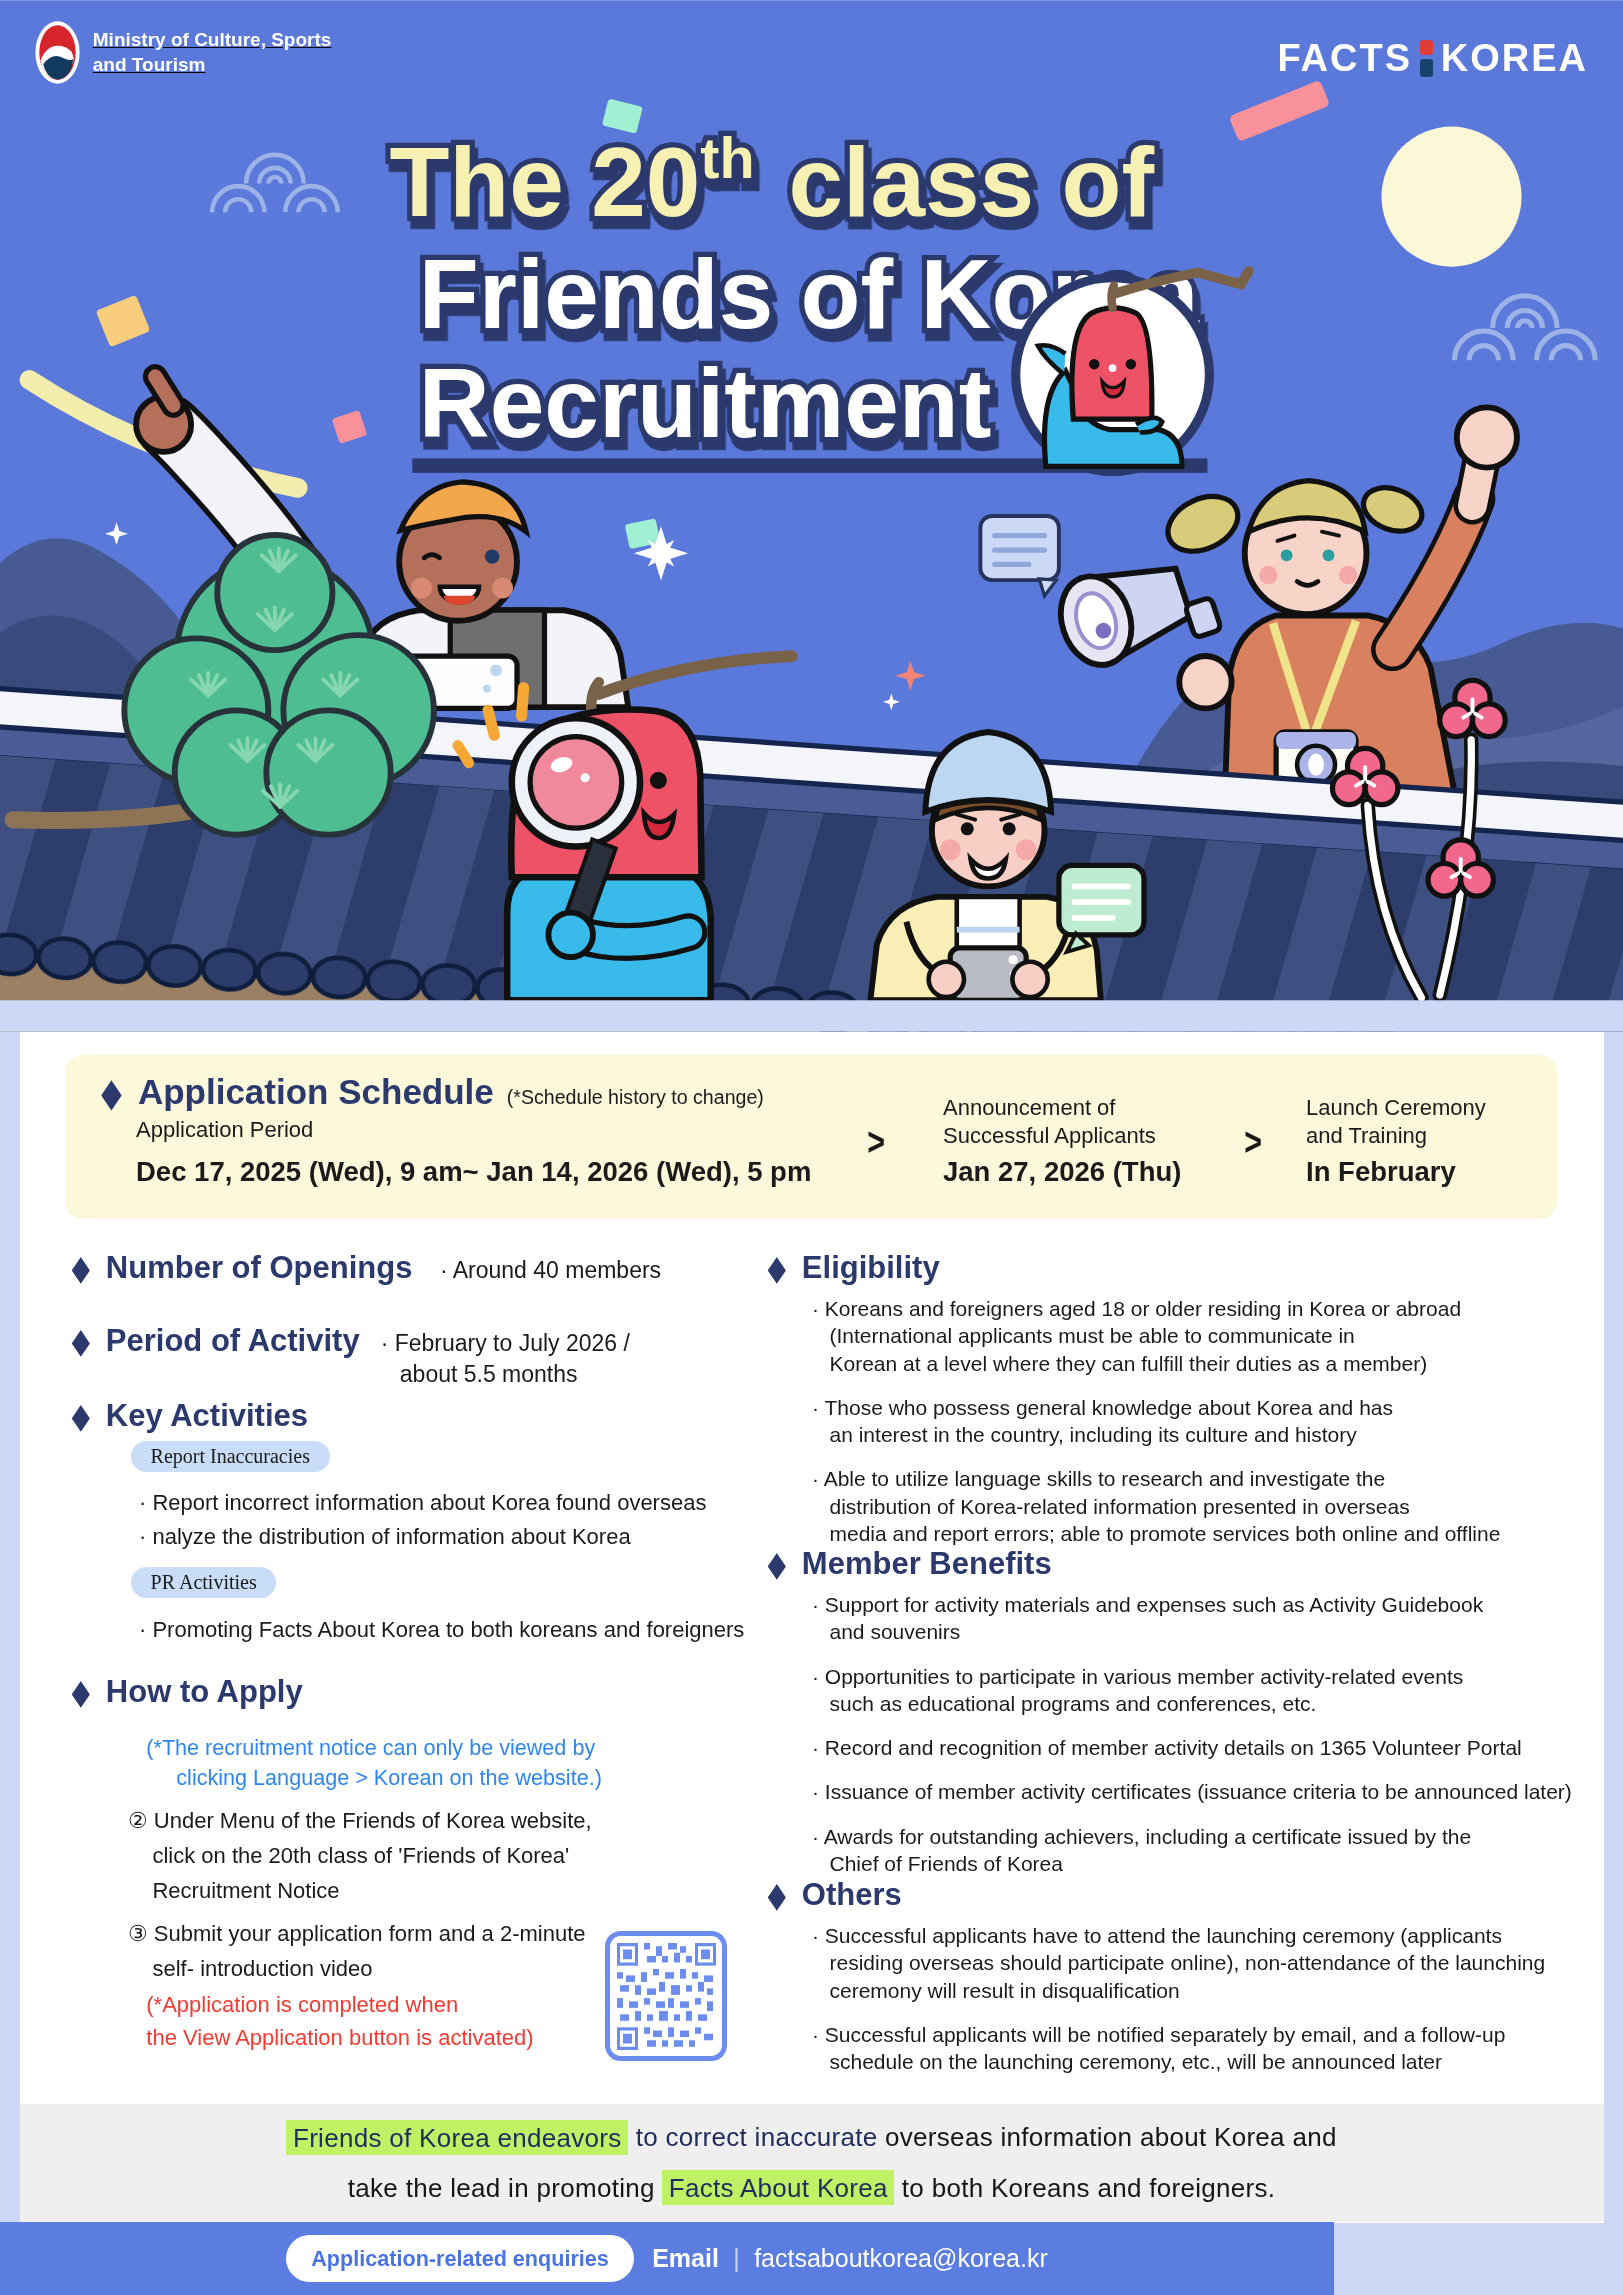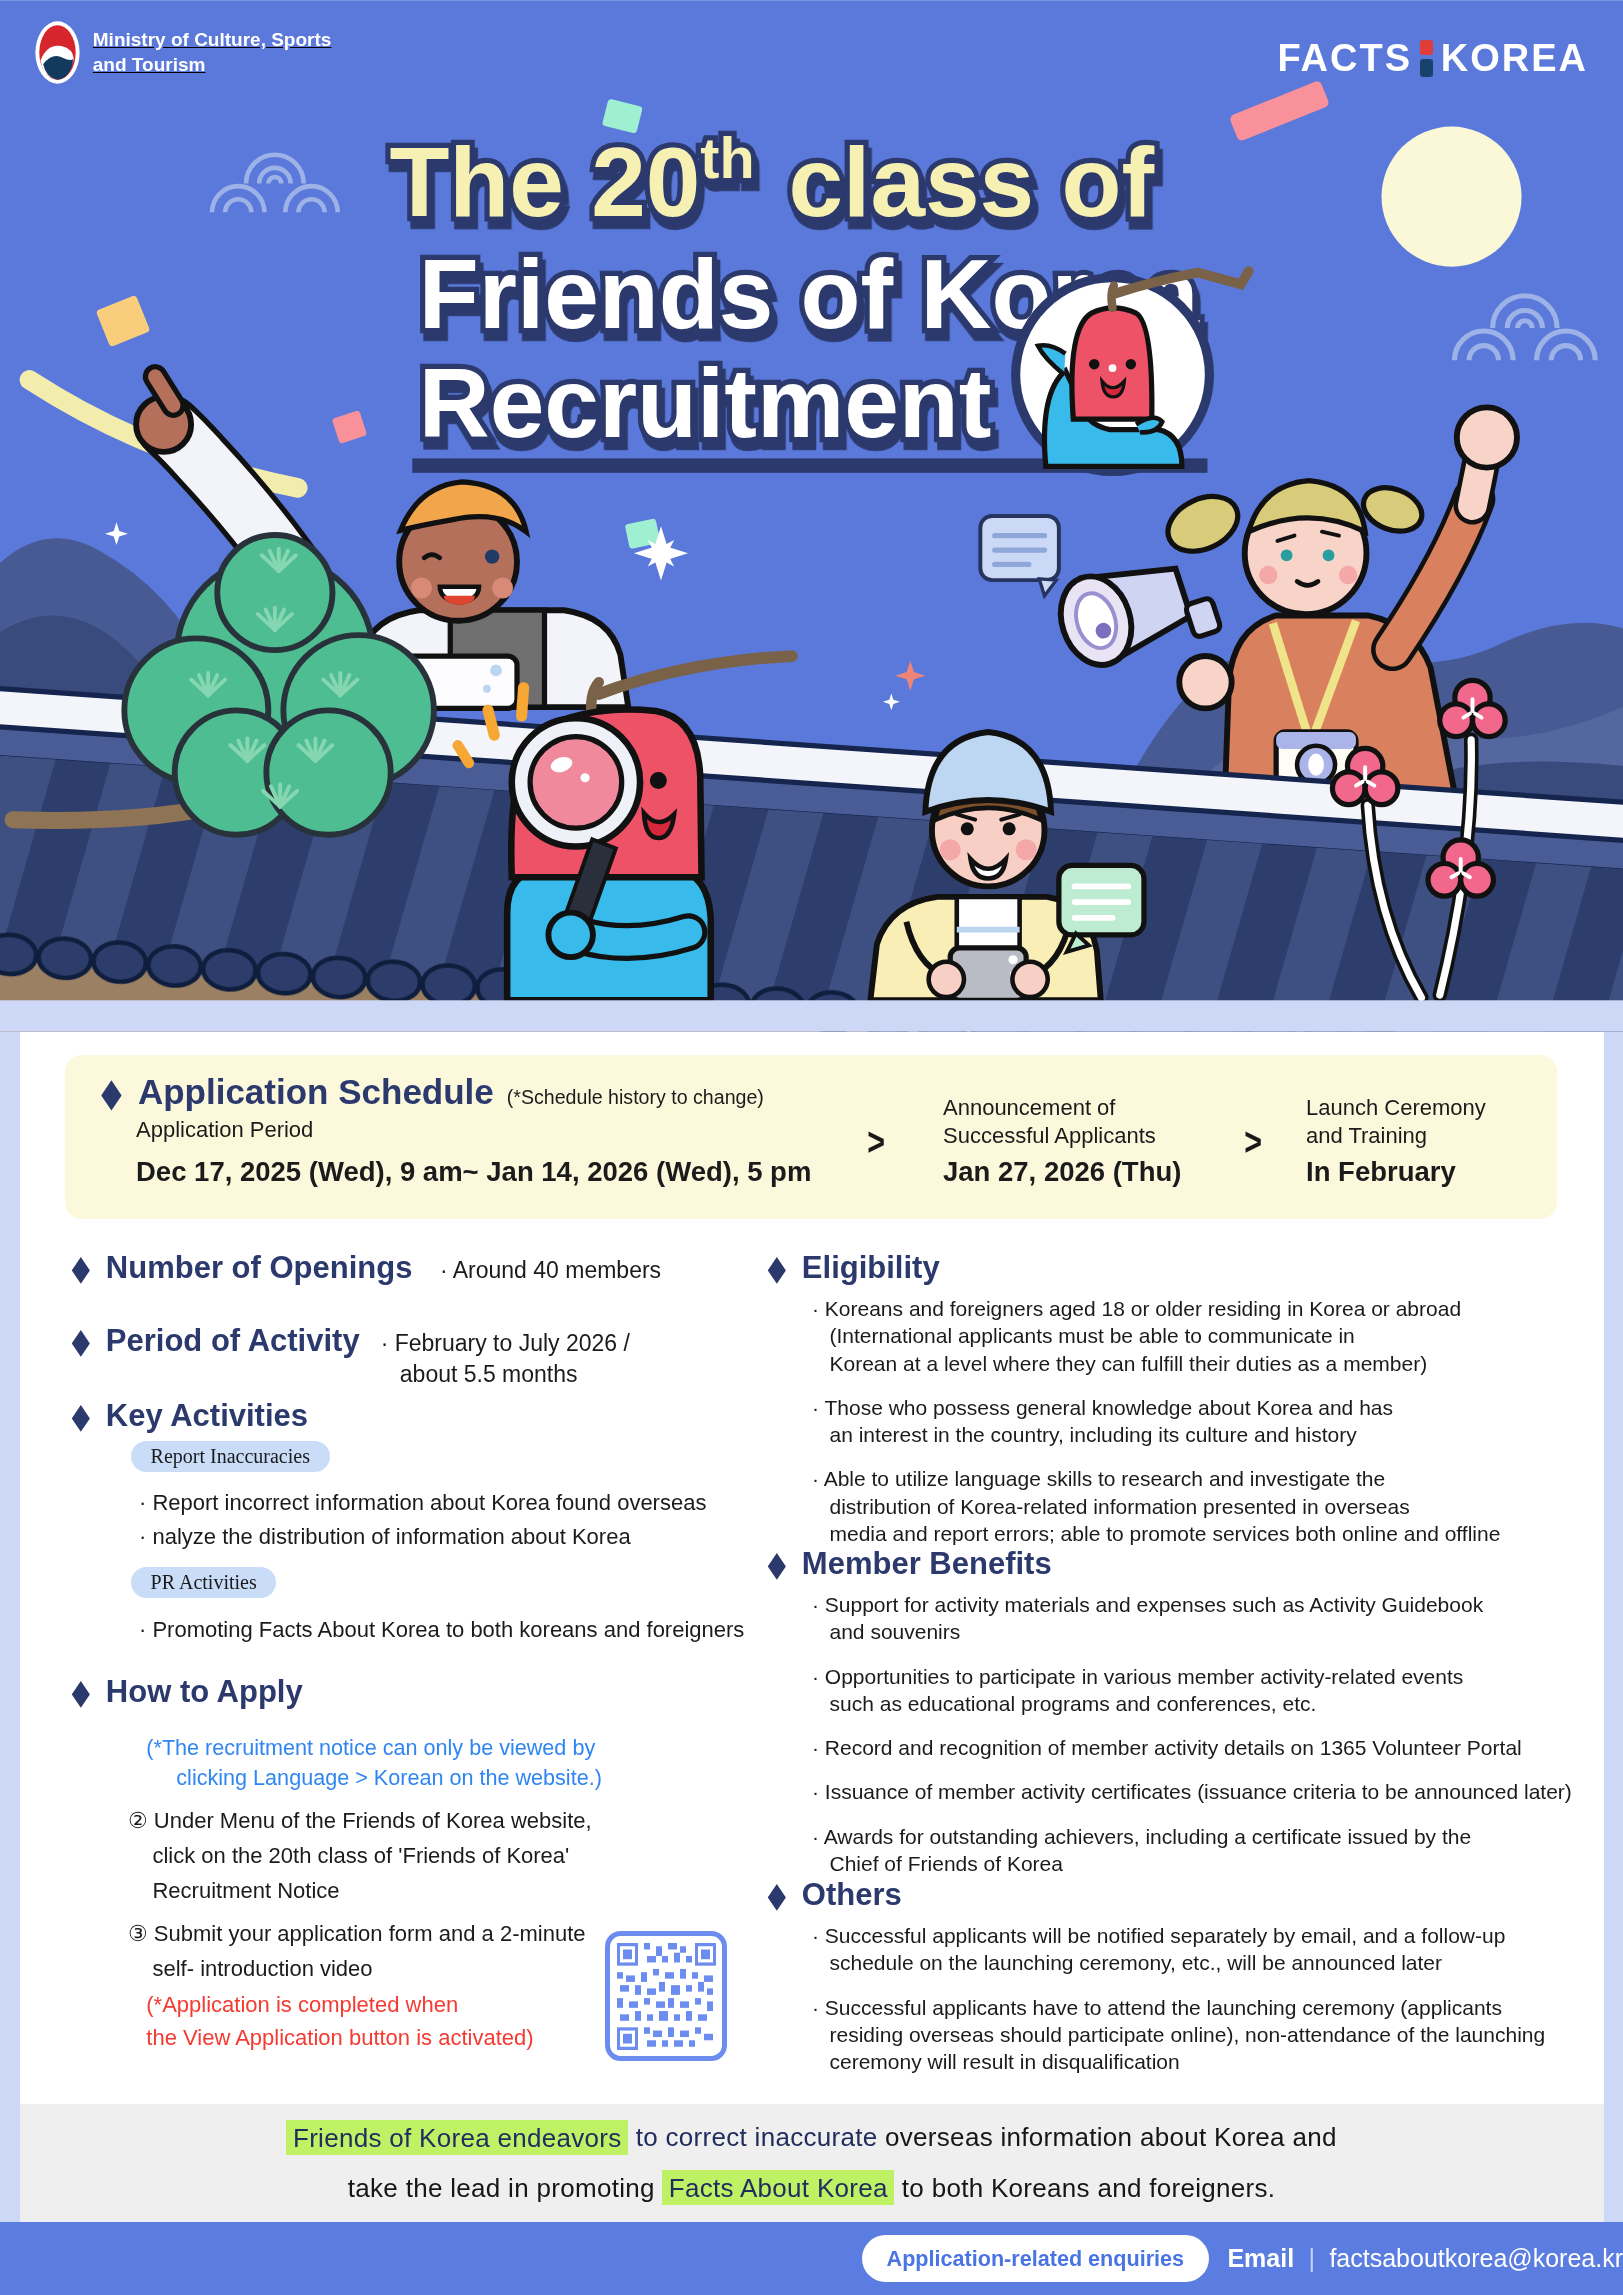--- a/index.html
+++ b/index.html
@@ -23,21 +23,21 @@
   .pill{display:inline-block;background:#c9ddf8;border-radius:15.7px;height:31px;line-height:31px;padding:0 19.6px;font-size:20px;color:#1a1a1a;font-family:Liberation Serif, serif;}
   .chev{font-weight:700;font-size:38px;color:#191919;transform:scaleX(.8);}
   .note-blue{color:#2f86f3;}
   .note-red{color:#f43a31;}
   .qr-box{left:605px;top:1931px;width:99px;height:107px;background:#fff;border:5.9px solid #6c8def;border-radius:15.7px;padding:6.5px;}
   .gray-band{left:19.6px;top:2104px;width:1584px;height:118px;background:#efefef;display:flex;flex-direction:column;align-items:center;justify-content:center;gap:19.6px;}
   .msg-line{font-size:26px;letter-spacing:0.3px;}
   .msg-navy{color:#222d5e;}
   .msg-black{color:#161616;}
   .hl{background:#bef264;padding:2.6px 6.5px;color:#222d5e;}
-  .footer{left:0;top:2222px;width:1623px;height:73px;background:#5b7ce0;display:flex;align-items:center;justify-content:flex-end;gap:18.3px;}
+  .footer{left:0;top:2222px;width:1334px;height:73px;background:#5b7ce0;display:flex;align-items:center;justify-content:center;gap:18.3px;}
   .footer-pill{background:#ffffff;color:#4a74e4;font-weight:700;font-size:21.6px;border-radius:26px;padding:10.5px 25px;}
   .footer-email{color:#ffffff;font-size:25px;display:flex;align-items:center;gap:14.4px;}
   .footer-email .div{color:rgba(255,255,255,.65);font-weight:400;}
   .steps{left:128px;top:1733px;width:589px;font-size:22px;line-height:1.6;color:#1b1b1b;}
   .bullets-r{width:795px;font-size:21px;line-height:1.3;color:#1b1b1b;}
   .bullets-r p{margin:0 0 17px 0;}
 </style>
 </head>
 <body>
 
@@ -451,25 +451,25 @@
     <p class="pre">· Issuance of member activity certificates (issuance criteria to be announced later)</p>
     <p class="pre">· Awards for outstanding achievers, including a certificate issued by the
    Chief of Friends of Korea</p>
   </div>
 
   <div class="abs sec-heading" style="left:765px;top:1876px;font-size:31px;">
     <span class="diamond">◆</span>
     <span>Others</span>
   </div>
   <div class="abs bullets-r" style="left:812px;top:1922px;">
-    <p class="pre">· Successful applicants will be notified separately by email, and a follow-up
-   schedule on the launching ceremony, etc., will be announced later</p>
     <p class="pre">· Successful applicants have to attend the launching ceremony (applicants
    residing overseas should participate online), non-attendance of the launching
    ceremony will result in disqualification</p>
+    <p class="pre">· Successful applicants will be notified separately by email, and a follow-up
+   schedule on the launching ceremony, etc., will be announced later</p>
   </div>
 
   <div class="abs gray-band">
     <div class="msg-line">
       <span class="hl">Friends of Korea endeavors</span><span class="msg-navy pre"> to correct inaccurate </span><span class="msg-black pre">overseas information about Korea and</span>
     </div>
     <div class="msg-line">
       <span class="msg-black pre">take the lead in promoting </span><span class="hl">Facts About Korea</span><span class="msg-black pre"> to both Koreans and foreigners.</span>
     </div>
   </div>

